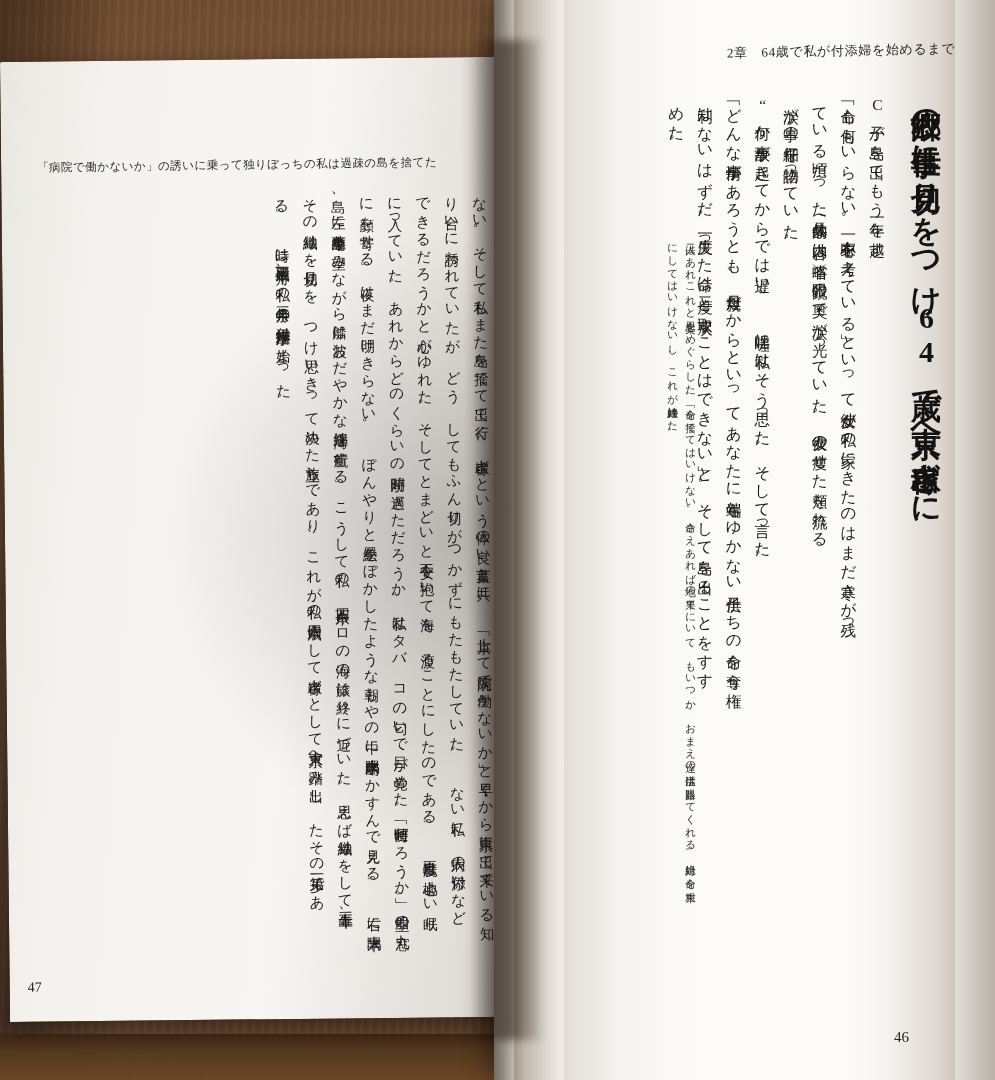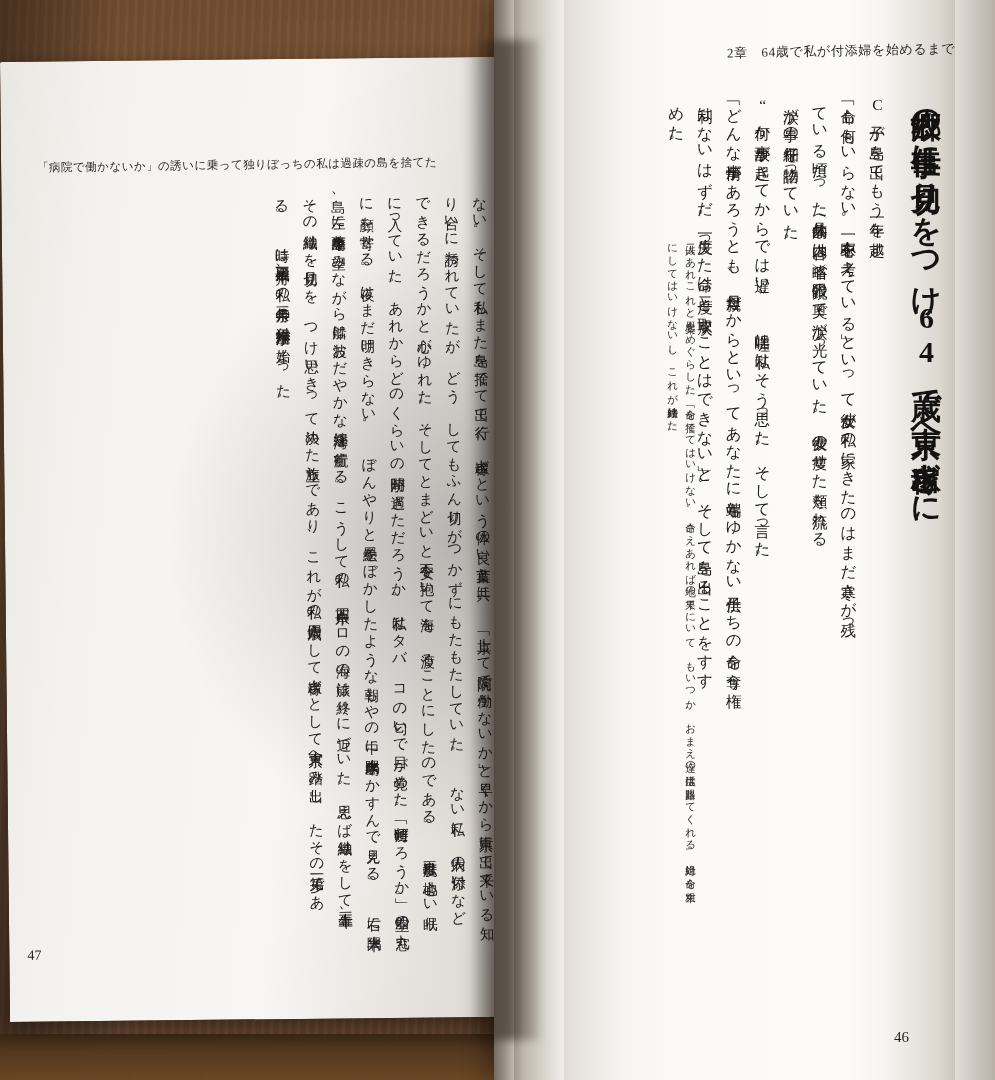--- a/index.html
+++ b/index.html
@@ -160,21 +160,21 @@
     top: 130px;
     left: 24px;
     right: 28px;
     height: 740px;
     font-size: 14.5px;
     line-height: 1.95;
     color: #1d1c1b;
   }
   .l-folio {
     position: absolute;
-    bottom: 58px;
+    bottom: 26px;
     left: 18px;
     font-size: 14px;
     color: #232221;
   }
 
   
   .curve-band {
     position: absolute;
     top: 0; bottom: 0;
     pointer-events: none;

